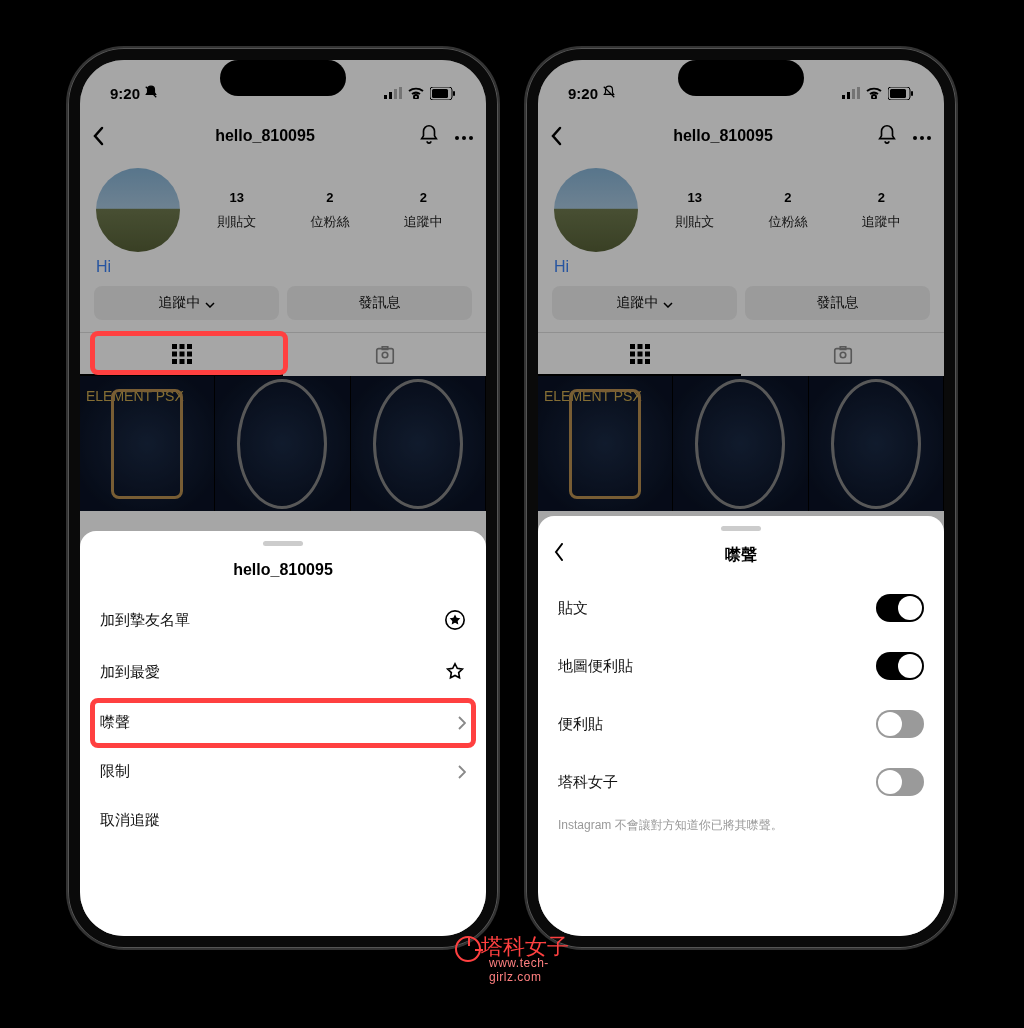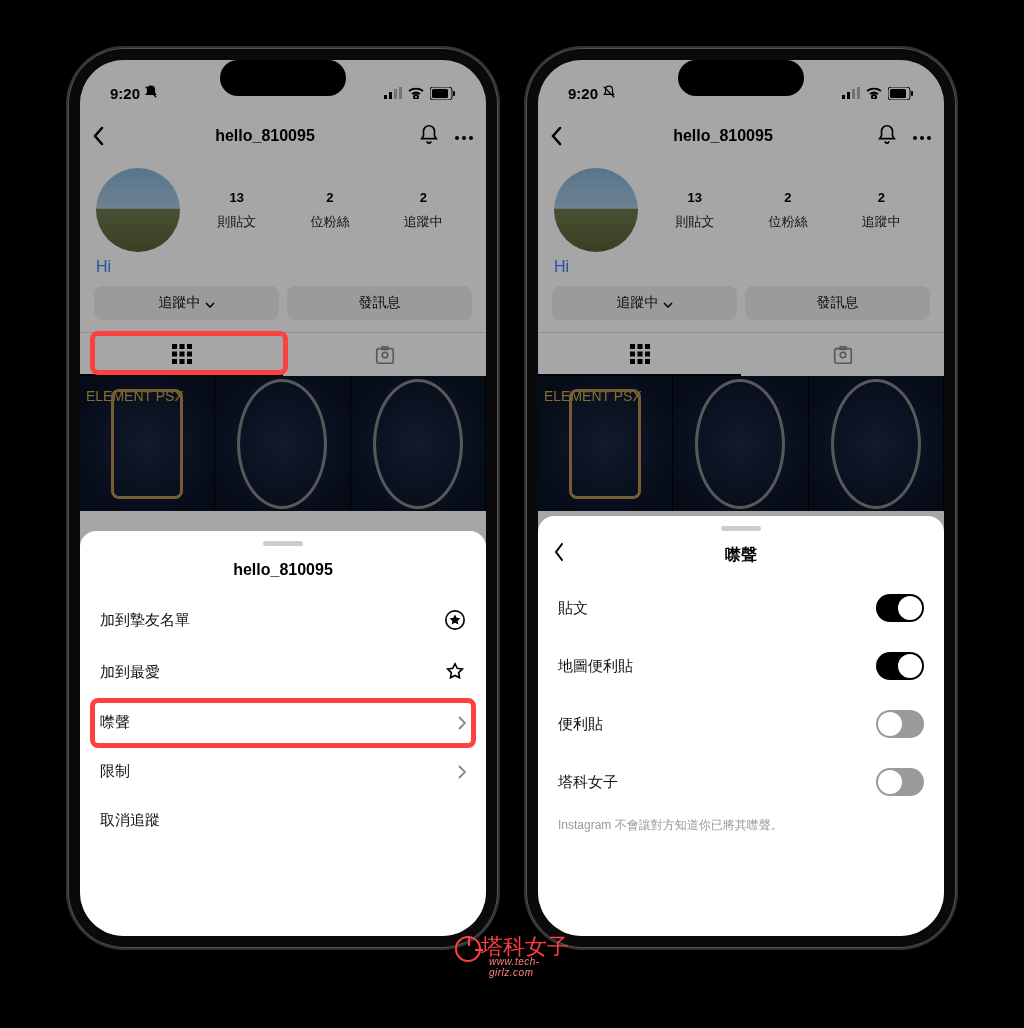--- a/index.html
+++ b/index.html
@@ -190,24 +190,23 @@
     transform:translateX(-50%);
     color:#ff4040;
     font-size:22px;
     font-weight:500;
     display:flex; align-items:flex-end; 
     z-index:60;
   }
   .watermark .sub {
     position:absolute;
     top:24px; left:34px;
-    font-size:10px;
+    font-size:12px;
     color:#ff8080;
     letter-spacing:0.5px;
-    font-style:italic;
   }
   .wm-icon {
     width:26px; height:26px;
     border:2px solid #ff4040;
     border-radius:50%;
     display:flex; align-items:center; justify-content:center;
     position:relative;
   }
   .wm-icon::before, .wm-icon::after {
     content:""; position:absolute; background:#ff4040;

